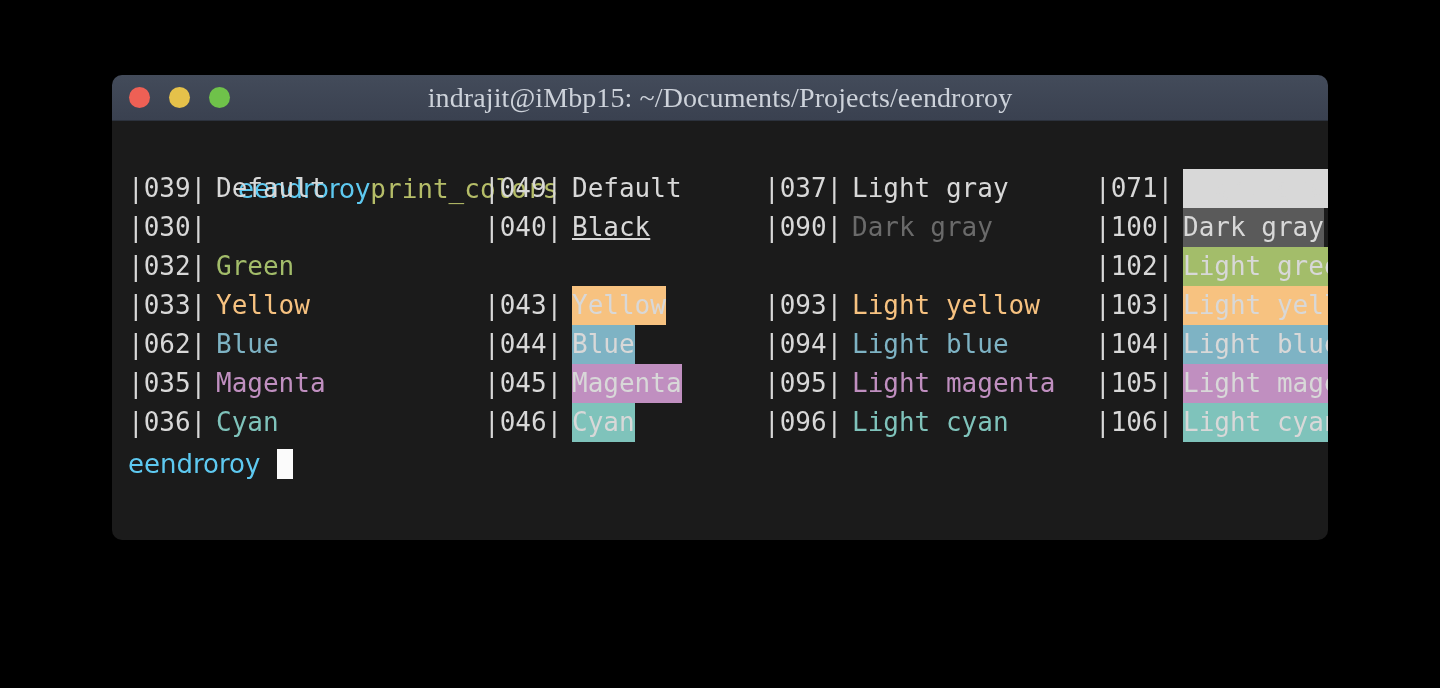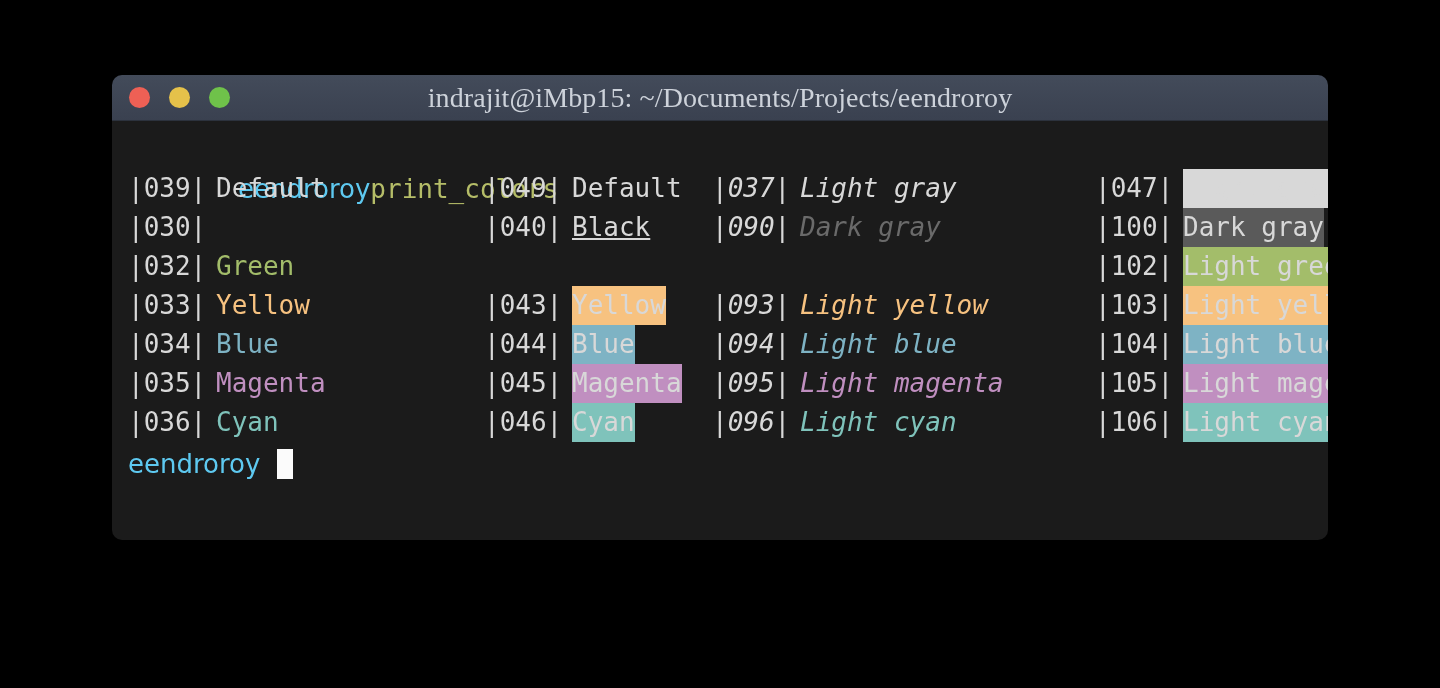--- a/index.html
+++ b/index.html
@@ -115,21 +115,21 @@
   }
   .label {
     display: inline-block;
     padding: 0;
     text-align: right;
   }
 
   
   .col0 { left: 16px; }
   .col1 { left: 372px; }
-  .col2 { left: 600px; font-style: italic; }
+  .col2 { left: 652px; }
   .col3 { left: 983px; }
 
   .code-w { display: inline-block; width: 88px; }
 
   #prompt-line {
     padding-left: 16px;
     height: 44px;
     line-height: 44px;
     display: flex;
     align-items: center;
@@ -161,40 +161,40 @@
 
     <div id="command-line" class="term-line">
       <span class="prompt" style="color: rgb(94, 201, 240);">eendroroy</span><span class="cmd" style="color: rgb(181, 189, 104);">print_colors</span>
     </div>
 
     <div id="color-grid">
         <div class="grid-row">
           <div class="cell col0"><span class="code code-w">|039|</span><span class="label" style="color: rgb(216, 216, 216);">Default</span></div>
           <div class="cell col1"><span class="code code-w">|049|</span><span class="label" style="color: rgb(216, 216, 216);">Default</span></div>
           <div class="cell col2"><span class="code code-w">|037|</span><span class="label" style="color: rgb(216, 216, 216);">Light gray</span></div>
-          <div class="cell col3"><span class="code code-w">|047|</span><span class="label" style="color: rgb(216, 216, 216); background: rgb(216, 216, 216);">Light gray</span></div>
+          <div class="cell col3"><span class="code code-w">|071|</span><span class="label" style="color: rgb(216, 216, 216); background: rgb(216, 216, 216);">Light gray</span></div>
         </div>
         <div class="grid-row">
           <div class="cell col0"><span class="code code-w">|030|</span><span class="label" style="color: rgb(27, 27, 27);"></span></div>
           <div class="cell col1"><span class="code code-w">|040|</span><span class="label" style="color: rgb(216, 216, 216); text-decoration: underline;">Black</span></div>
           <div class="cell col2"><span class="code code-w">|090|</span><span class="label" style="color: rgb(106, 106, 106);">Dark gray</span></div>
           <div class="cell col3"><span class="code code-w">|100|</span><span class="label" style="color: rgb(216, 216, 216); background: rgb(90, 90, 90);">Dark gray</span></div>
         </div>
         <div class="grid-row">
           <div class="cell col0"><span class="code code-w">|032|</span><span class="label" style="color: rgb(163, 189, 106);">Green</span></div>
           <div class="cell col3"><span class="code code-w">|102|</span><span class="label" style="color: rgb(216, 216, 216); background: rgb(163, 189, 106);">Light green</span></div>
         </div>
         <div class="grid-row">
           <div class="cell col0"><span class="code code-w">|033|</span><span class="label" style="color: rgb(247, 194, 128);">Yellow</span></div>
           <div class="cell col1"><span class="code code-w">|043|</span><span class="label" style="color: rgb(216, 216, 216); background: rgb(247, 194, 128);">Yellow</span></div>
           <div class="cell col2"><span class="code code-w">|093|</span><span class="label" style="color: rgb(247, 194, 128);">Light yellow</span></div>
           <div class="cell col3"><span class="code code-w">|103|</span><span class="label" style="color: rgb(216, 216, 216); background: rgb(247, 194, 128);">Light yellow</span></div>
         </div>
         <div class="grid-row">
-          <div class="cell col0"><span class="code code-w">|034|</span><span class="label" style="color: rgb(126, 179, 196);">Blue</span></div>
+          <div class="cell col0"><span class="code code-w">|062|</span><span class="label" style="color: rgb(126, 179, 196);">Blue</span></div>
           <div class="cell col1"><span class="code code-w">|044|</span><span class="label" style="color: rgb(216, 216, 216); background: rgb(126, 179, 196);">Blue</span></div>
           <div class="cell col2"><span class="code code-w">|094|</span><span class="label" style="color: rgb(126, 179, 196);">Light blue</span></div>
           <div class="cell col3"><span class="code code-w">|104|</span><span class="label" style="color: rgb(216, 216, 216); background: rgb(126, 179, 196);">Light blue</span></div>
         </div>
         <div class="grid-row">
           <div class="cell col0"><span class="code code-w">|035|</span><span class="label" style="color: rgb(192, 143, 192);">Magenta</span></div>
           <div class="cell col1"><span class="code code-w">|045|</span><span class="label" style="color: rgb(216, 216, 216); background: rgb(192, 143, 192);">Magenta</span></div>
           <div class="cell col2"><span class="code code-w">|095|</span><span class="label" style="color: rgb(192, 143, 192);">Light magenta</span></div>
           <div class="cell col3"><span class="code code-w">|105|</span><span class="label" style="color: rgb(216, 216, 216); background: rgb(192, 143, 192);">Light magenta</span></div>
         </div>

